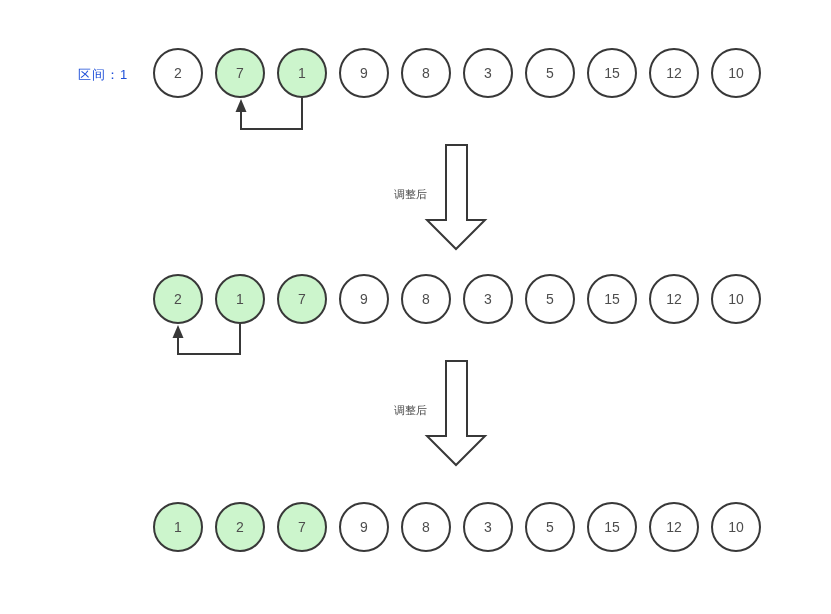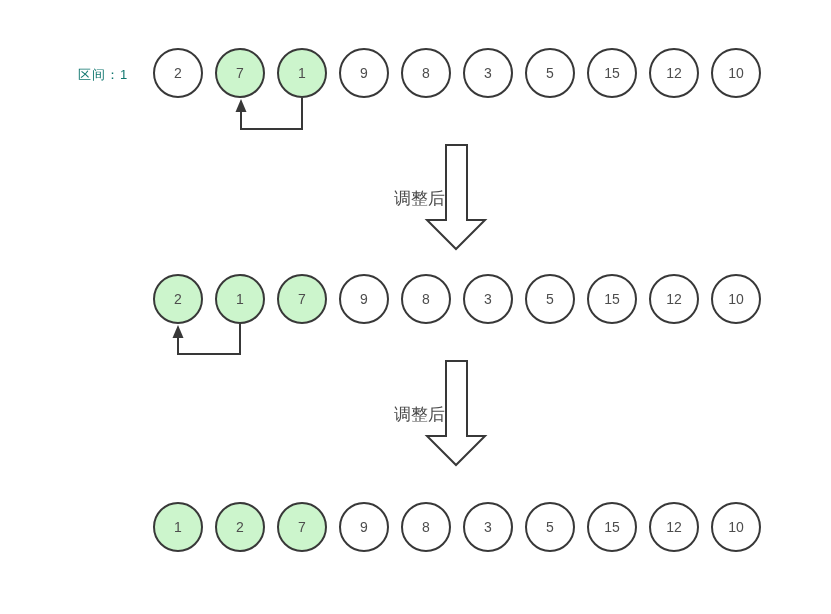--- a/index.html
+++ b/index.html
@@ -35,28 +35,28 @@
     justify-content: center;
     font-size: 14px;
     color: #4d4d4d;
   }
   .circle.green { background: #ccf5cc; }
   .interval-label {
     position: absolute;
     left: 78px;
     top: 66px;
     font-size: 13px;
-    color: #0f766e;
+    color: #1d4ed8;
     letter-spacing: 1px;
     white-space: nowrap;
   }
   .step-label {
     position: absolute;
     left: 394px;
-    font-size: 17px;
+    font-size: 11px;
     color: #4a4a4a;
     white-space: nowrap;
   }
 </style>
 </head>
 <body>
 
 <div class="canvas">
 
   <svg class="overlay" viewBox="0 0 831 614" xmlns="http://www.w3.org/2000/svg">

